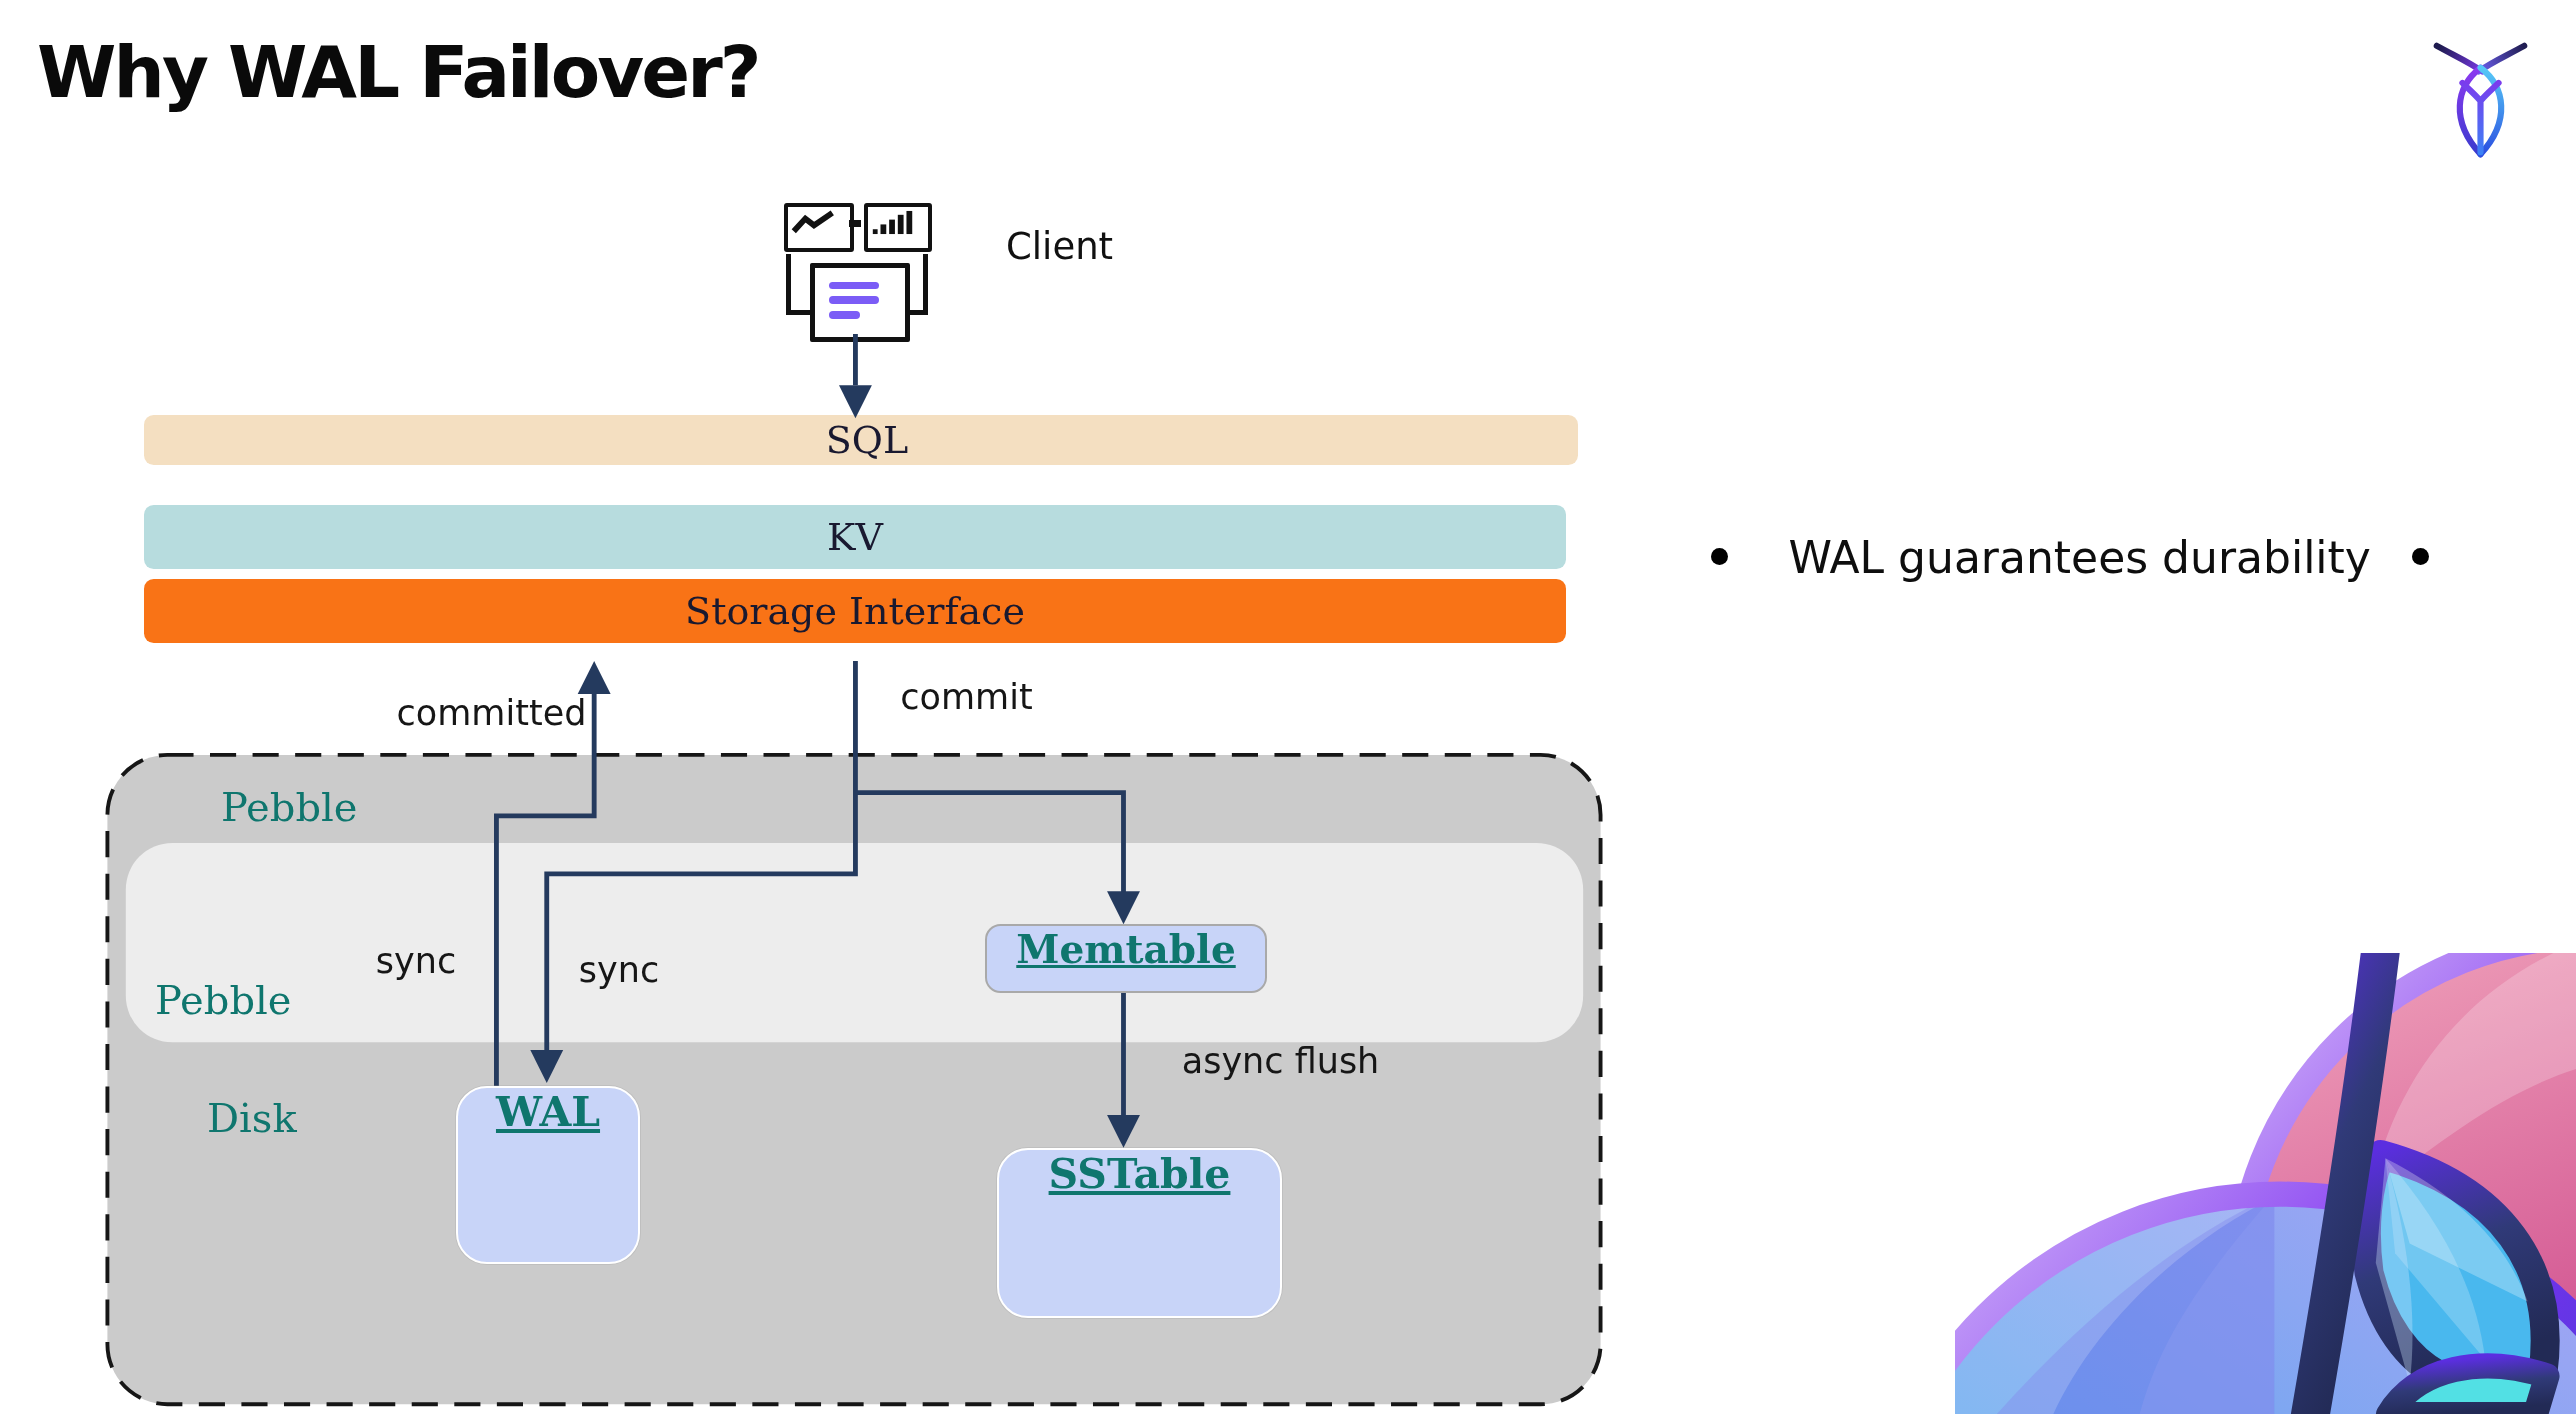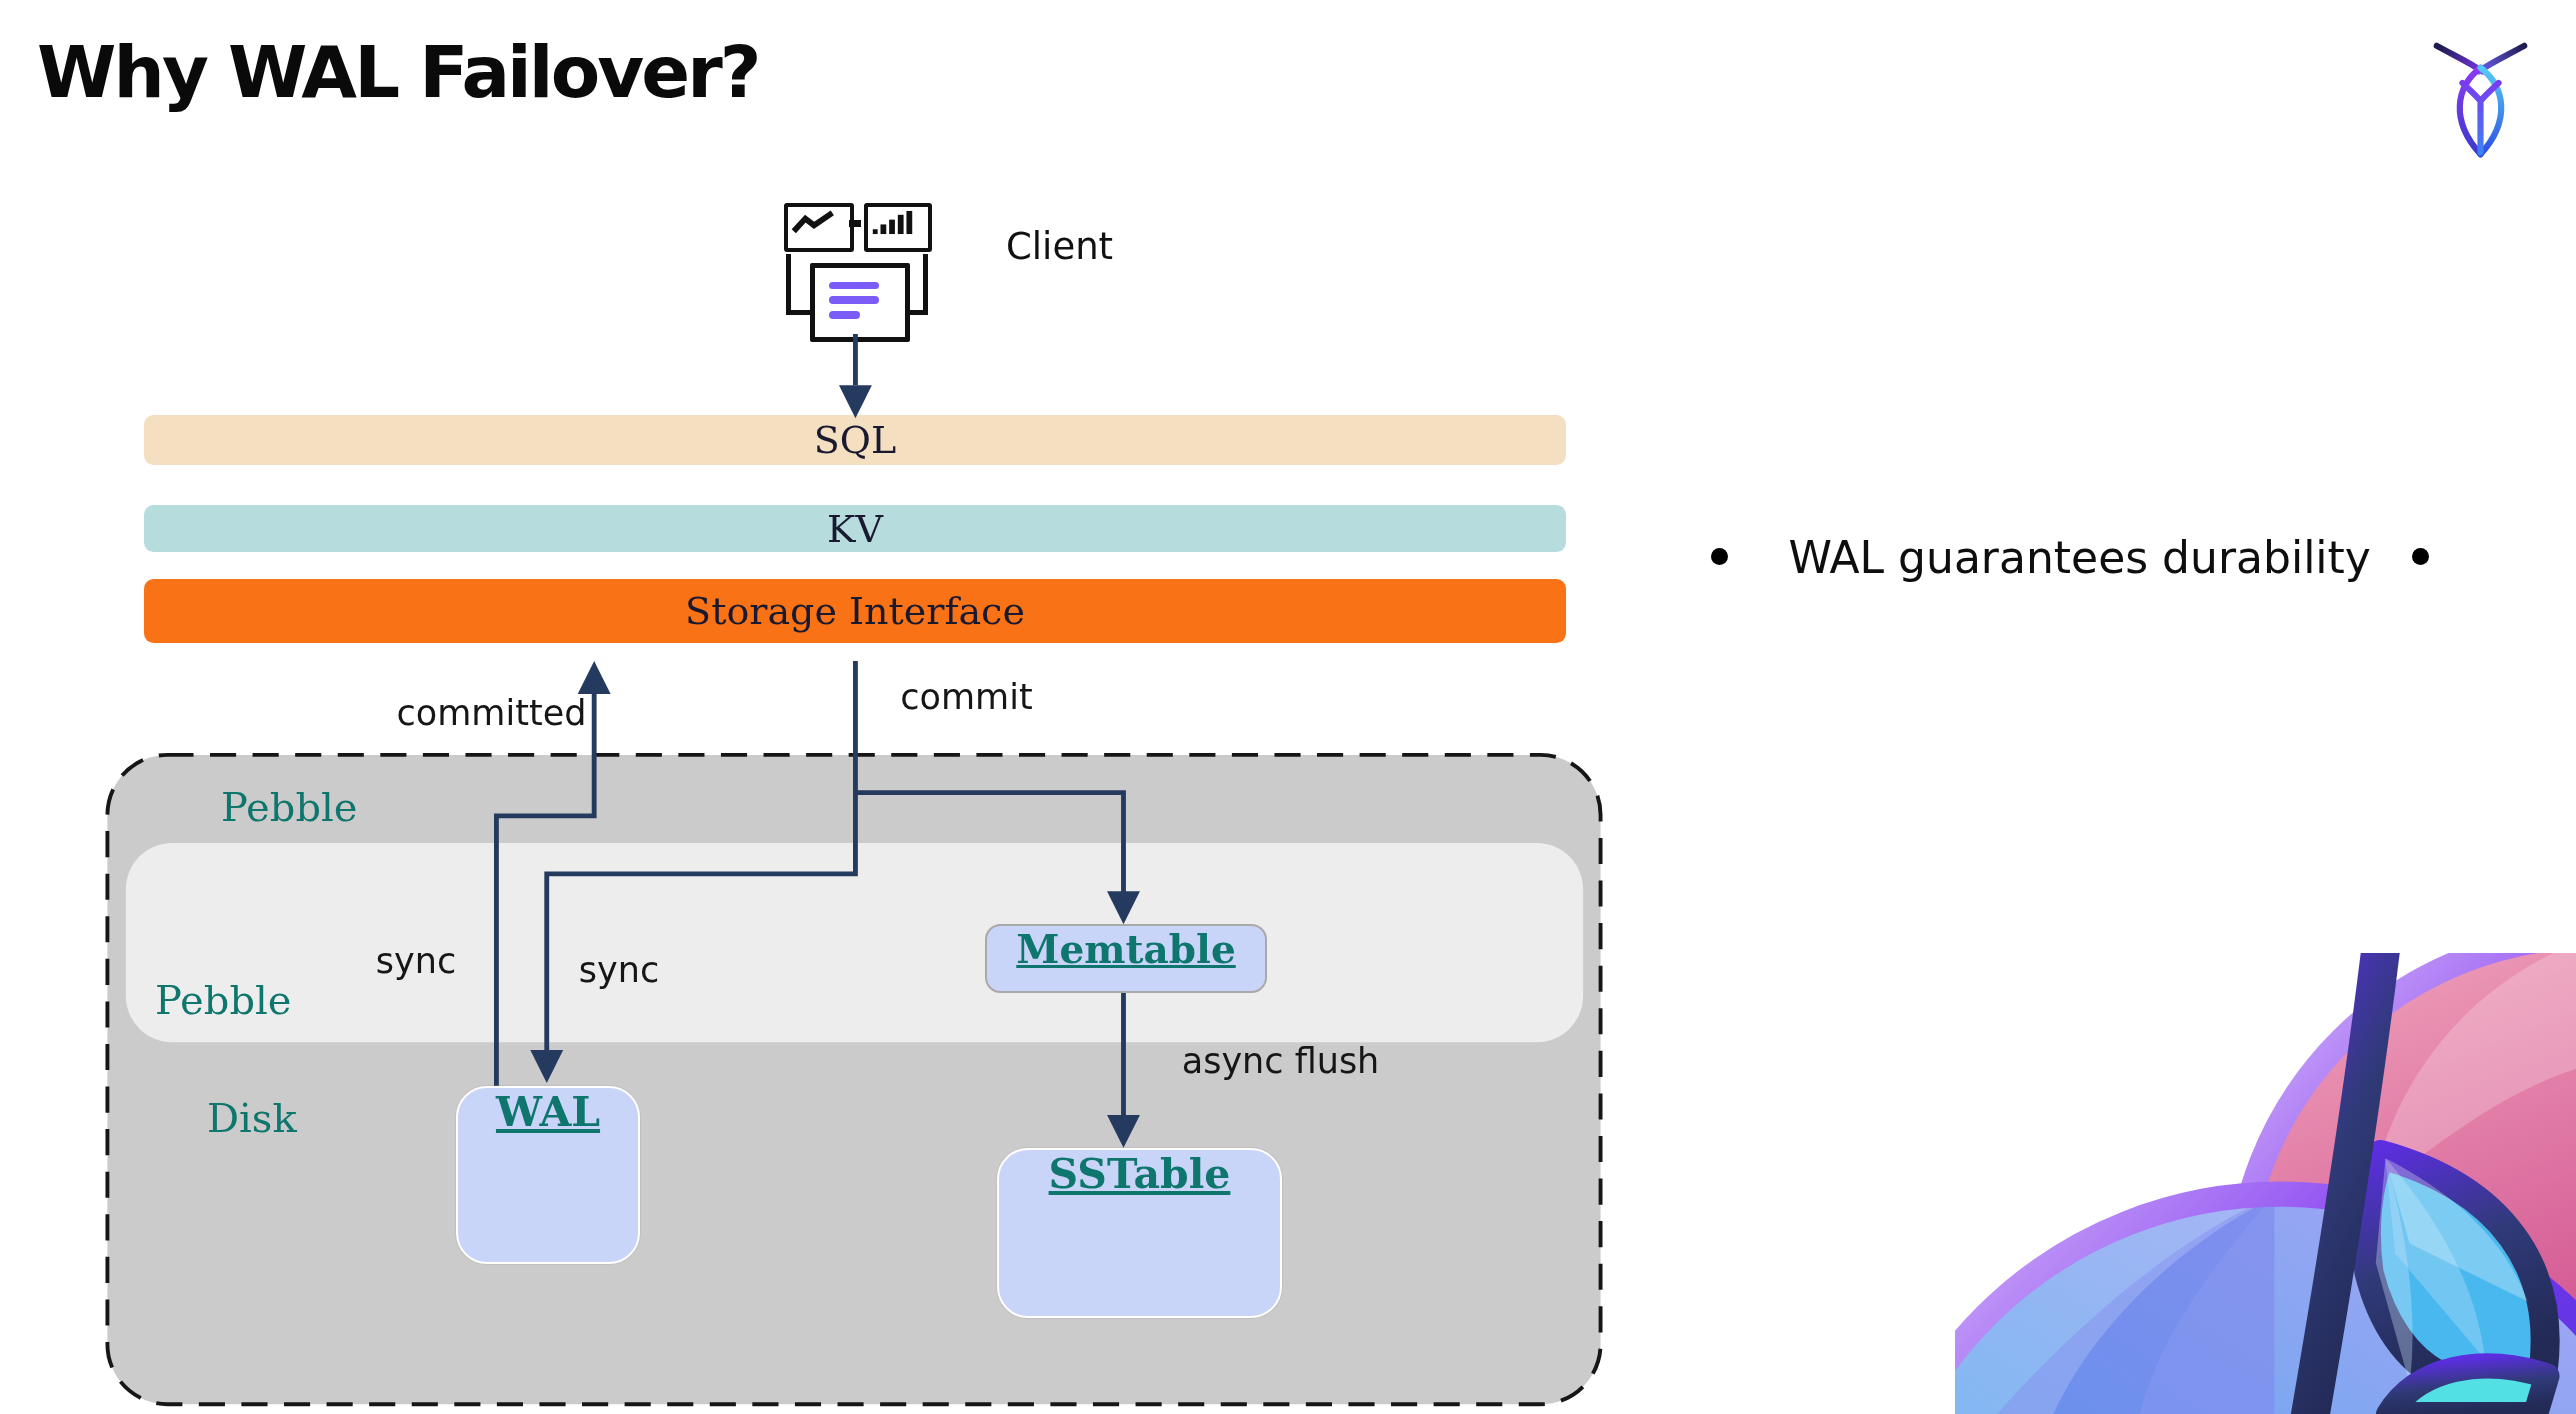--- a/index.html
+++ b/index.html
@@ -26,22 +26,22 @@
   #client-doc{left:810px;top:263px;width:90px;height:69px;border:5.8px solid #111;background:#fff;border-radius:1.9px;}
   .doc-line{position:absolute;left:13.5px;height:7.7px;border-radius:3.9px;background:#7b5cf6;}
   #client-label{left:1006px;top:225px;font-size:37px;color:#111;}
 
   
   .layer-bar{
     left:144px;width:1422px;border-radius:9.7px;
     display:flex;align-items:center;justify-content:center;
     font-size:38px;color:#191930;
   }
-  #bar-sql{top:415px;height:50px;background:#f4dfc1;}
-  #bar-kv{top:505px;height:47px;background:#b7dcde;}
+  #bar-sql{top:415px;height:50px;background:#f4dfc1;padding-left:12px;}
+  #bar-kv{top:505px;height:64px;background:#b7dcde;}
   #bar-storage{top:579px;height:64px;background:#f97316;}
 
   
   .zone-label{font-size:40px;color:#0f766e;}
   #label-pebble{left:221px;top:784px;}
   #label-memory{left:155px;top:977px;}
   #label-disk{left:207px;top:1095px;}
 
   
   .edge-label{font-size:35px;color:#161616;text-align:center;}

